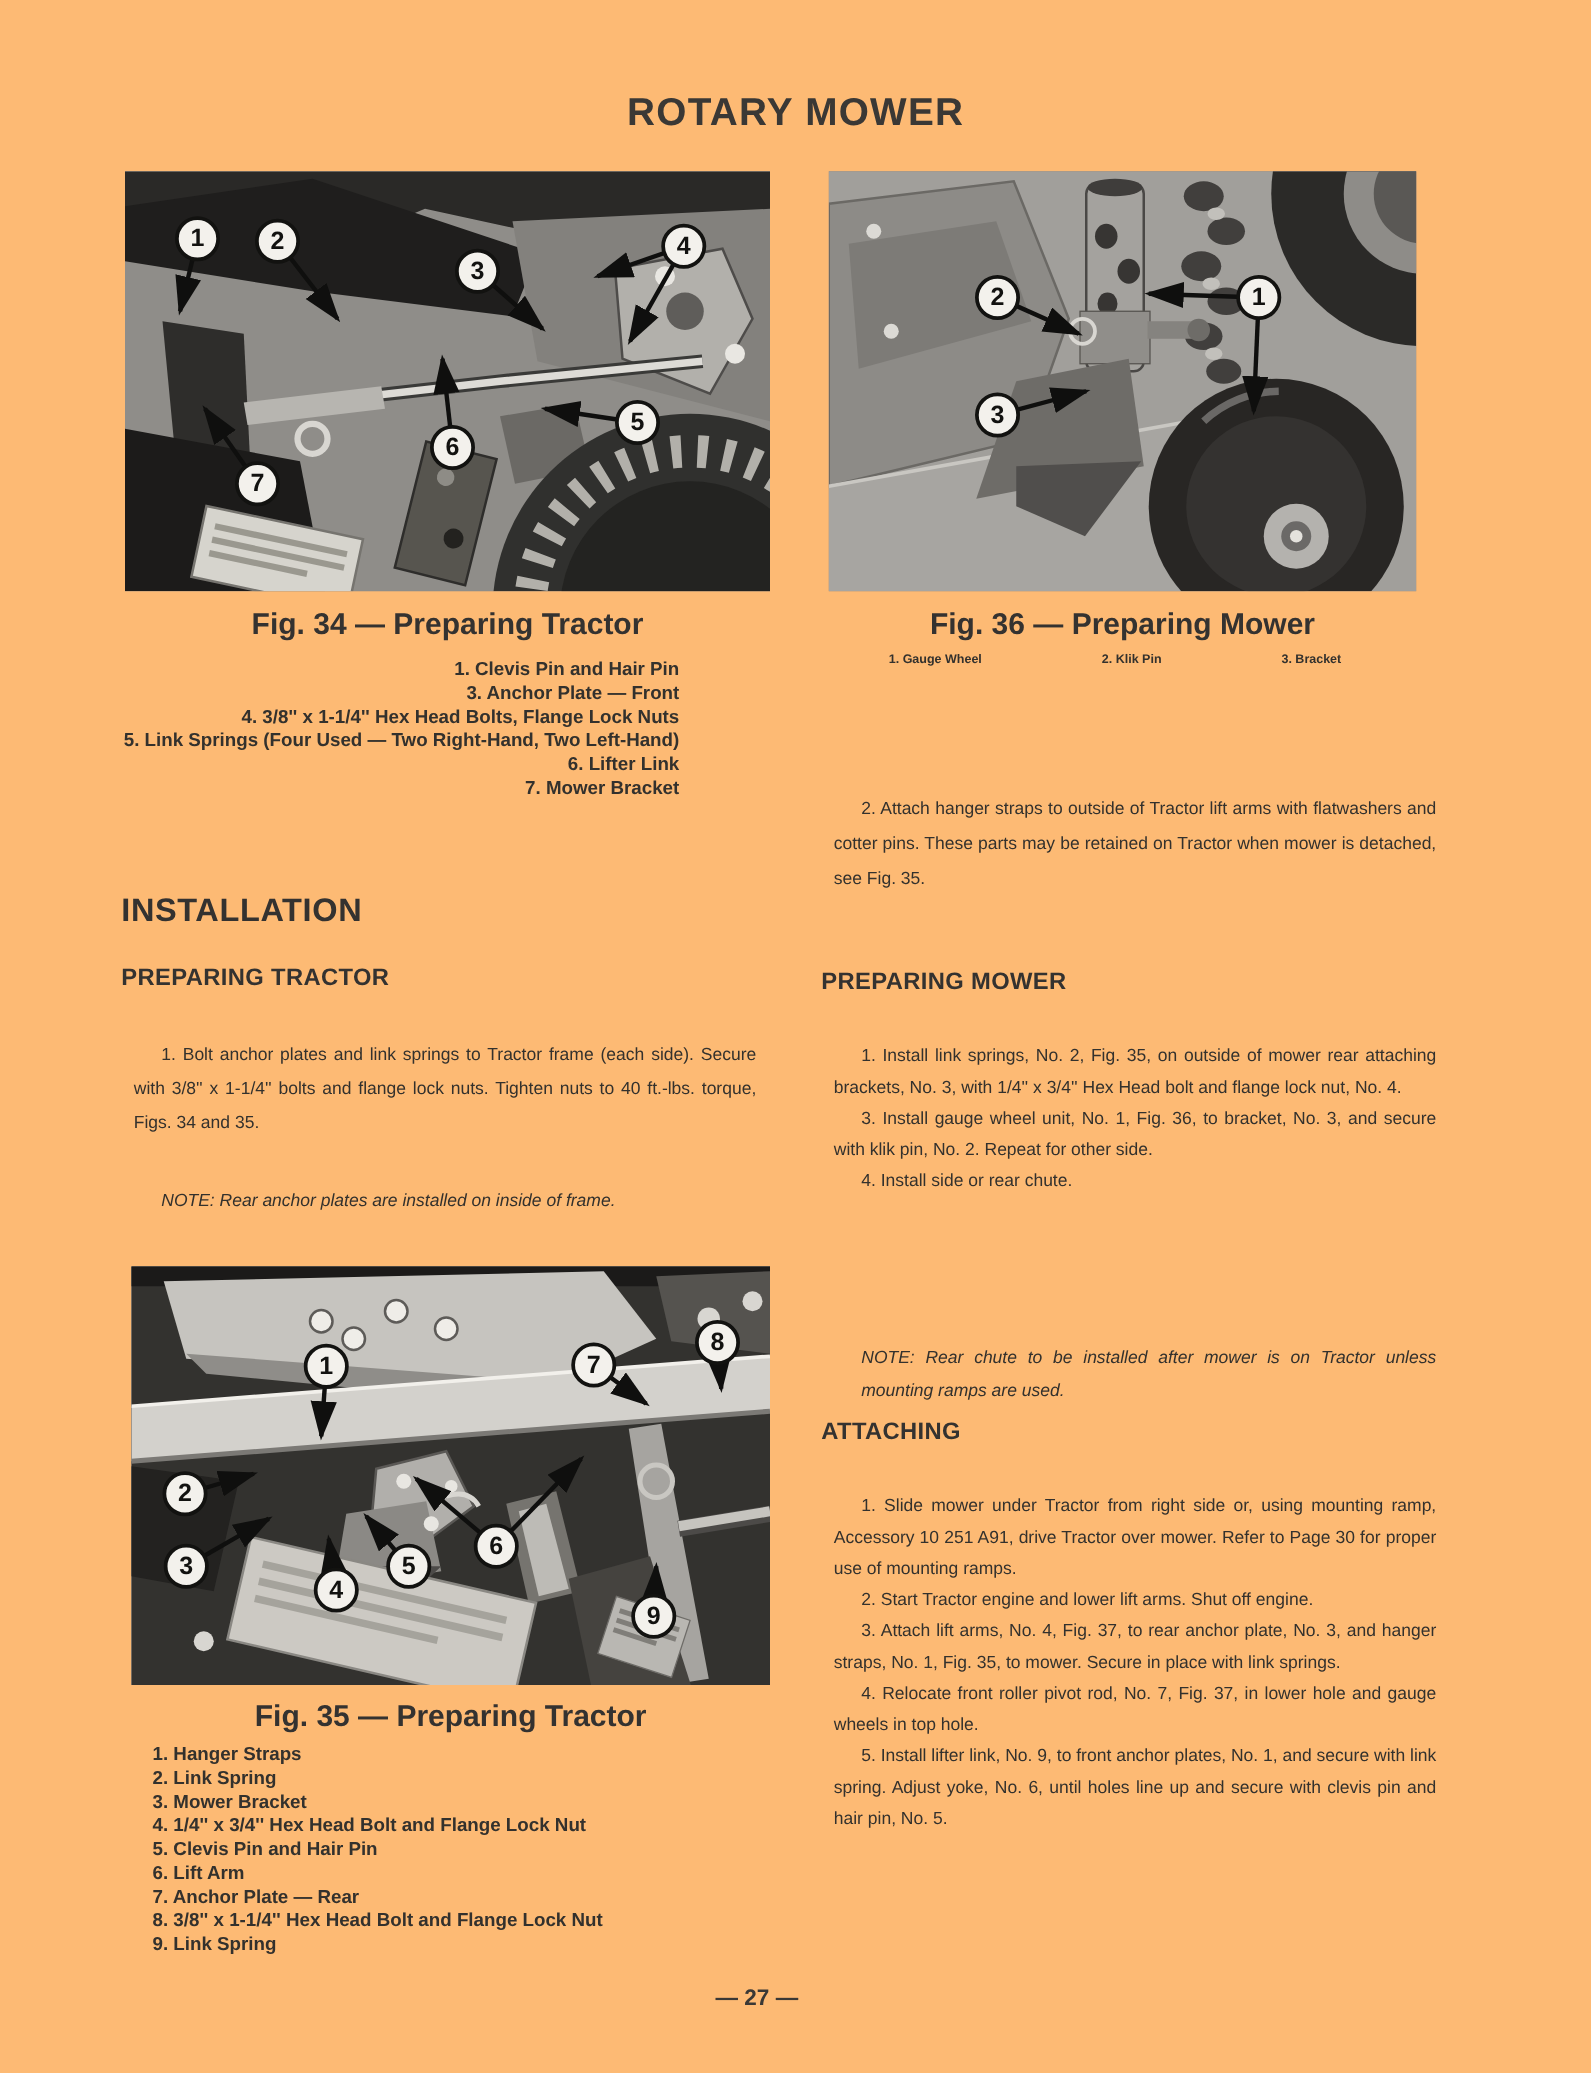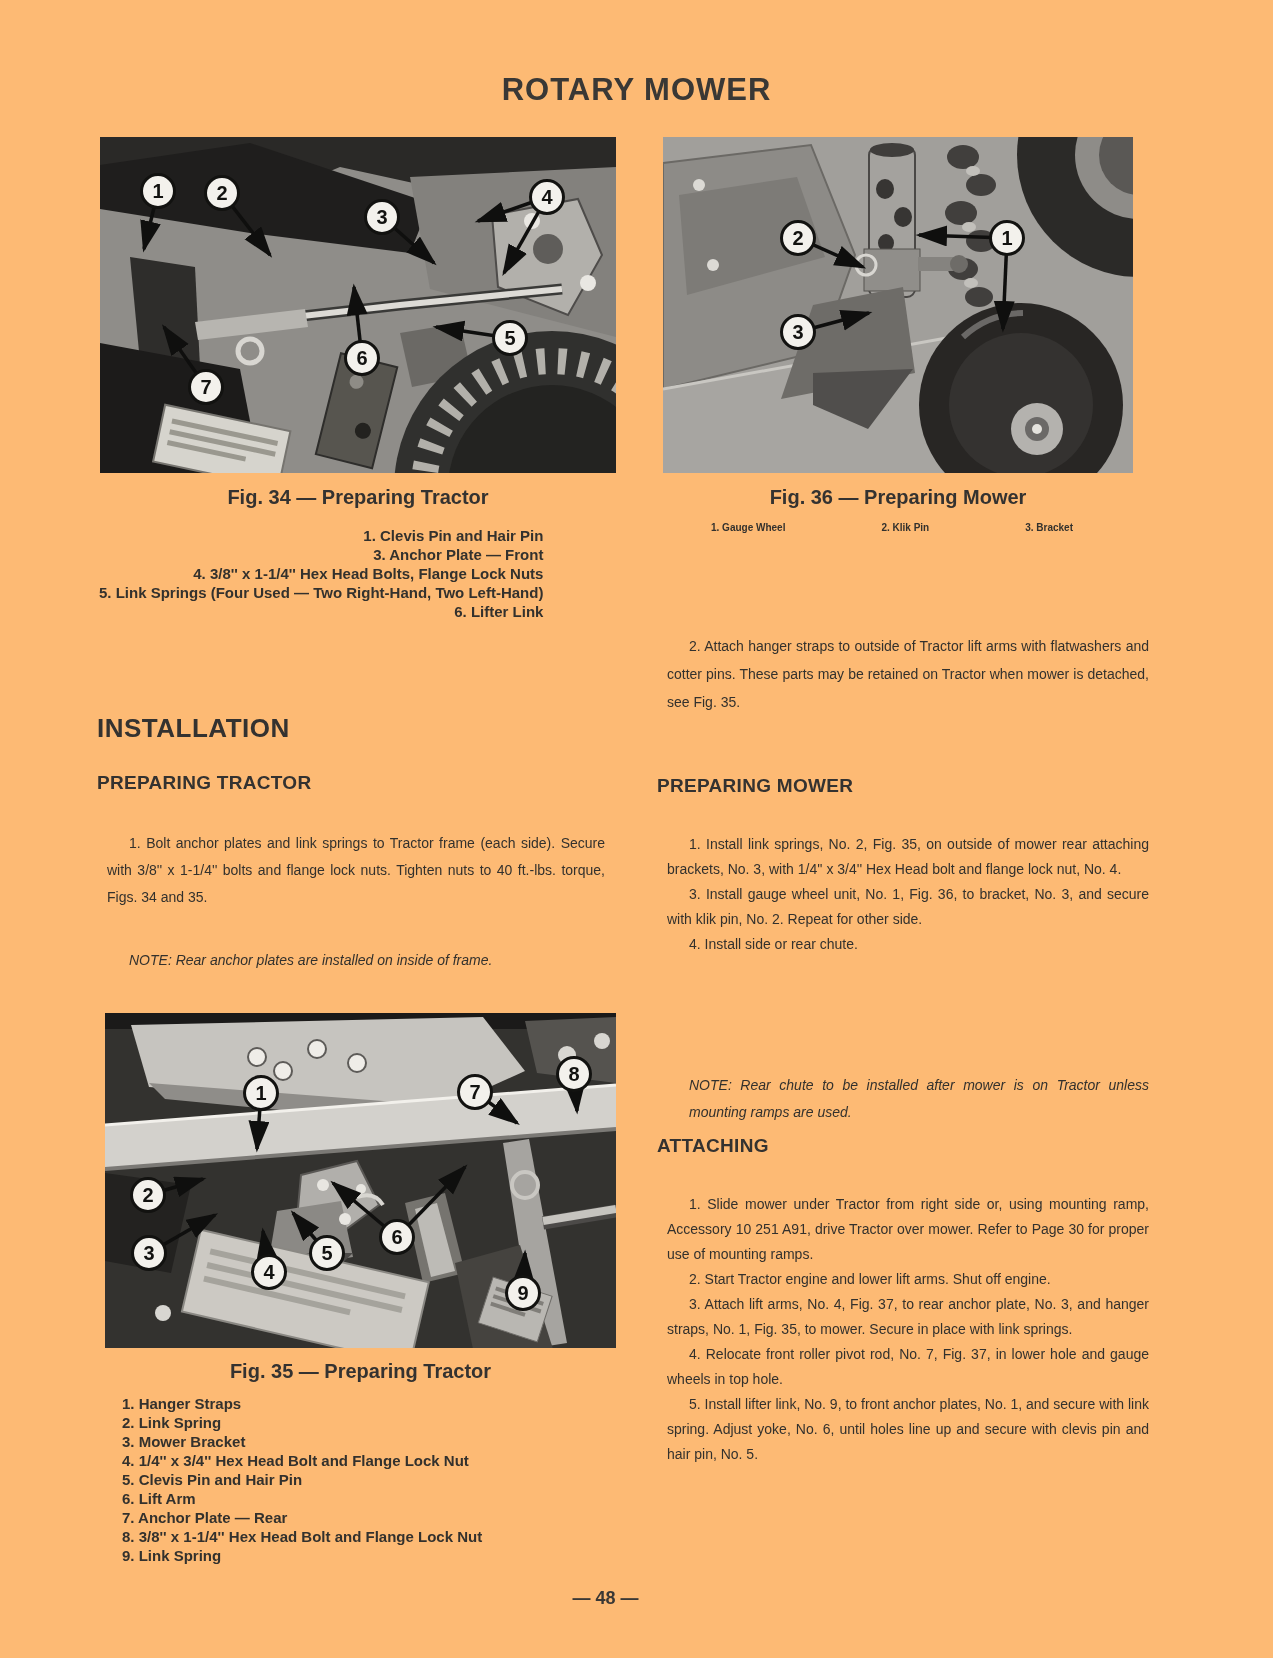--- a/index.html
+++ b/index.html
@@ -15,21 +15,21 @@
     font-size:31px;font-weight:bold;letter-spacing:1px;color:#3a3835;margin:0;
   }
   .photo{position:absolute;background:#8f8d89;overflow:hidden;}
   .photo svg{display:block;}
   .callout{
     position:absolute;width:36px;height:36px;margin-left:-18px;margin-top:-18px;
     border-radius:50%;background:#f3f1ec;border:3px solid #121210;
     box-sizing:border-box;display:flex;align-items:center;justify-content:center;
     font-size:20px;font-weight:bold;color:#121210;line-height:1;
   }
-  .caption{font-size:20px;font-weight:bold;text-align:center;color:#343230;margin:0;}
+  .caption{font-size:24px;font-weight:bold;text-align:center;color:#343230;margin:0;}
   .parts{list-style:none;margin:0;padding:0;font-weight:bold;font-size:15px;color:#33312d;}
   .parts li{line-height:19px;white-space:nowrap;}
   .parts-lh{line-height:18.5px;}
   .parts-row{display:flex;justify-content:space-between;box-sizing:border-box;
     padding-left:48px;padding-right:60px;font-weight:bold;font-size:10px;}
   .h-major{font-size:26px;font-weight:bold;letter-spacing:.5px;color:#343230;margin:0;}
   .h-sub{font-size:19px;font-weight:bold;letter-spacing:.3px;color:#343230;margin:0;}
   .body-p{font-size:14px;line-height:26px;text-align:justify;margin:10px;color:#33312d;}
   .body-p.indent{text-indent:22px;}
   .steps p{margin:0;text-indent:22px;}
@@ -98,20 +98,21 @@
     <div class="callout" style="left:262px;top:221px;">6</div>
     <div class="callout" style="left:106px;top:250px;">7</div>
   </div>
   <p class="abs caption" style="left:100px;top:486px;width:516px;">Fig. 34 — Preparing Tractor</p>
   <ul class="abs parts" style="left:99px;top:526px;text-align:right;">
     <li>1. Clevis Pin and Hair Pin</li>
     <li>3. Anchor Plate — Front</li>
     <li>4. 3/8'' x 1-1/4'' Hex Head Bolts, Flange Lock Nuts</li>
     <li>5. Link Springs (Four Used — Two Right-Hand, Two Left-Hand)</li>
     <li>6. Lifter Link</li>
+    <li>7. Mower Bracket</li>
   </ul>
 
   <h2 class="abs h-major" style="left:97px;top:713px;">INSTALLATION</h2>
   <h3 class="abs h-sub" style="left:97px;top:772px;">PREPARING TRACTOR</h3>
   <p class="abs body-p indent" style="left:97px;top:820px;width:498px;line-height:27px;">1. Bolt anchor plates and link springs to Tractor frame (each side). Secure with 3/8'' x 1-1/4'' bolts and flange lock nuts. Tighten nuts to 40 ft.-lbs. torque, Figs. 34 and 35.</p>
   <p class="abs body-p note" style="left:119px;top:936px;width:460px;line-height:28px;font-style:italic;">NOTE: Rear anchor plates are installed on inside of frame.</p>
 
   <div class="photo" style="left:105px;top:1013px;width:511px;height:335px;">
     <svg viewBox="0 0 511 335" width="511" height="335">
       <defs>
@@ -277,15 +278,15 @@
 
   <h3 class="abs h-sub" style="left:657px;top:1135px;">ATTACHING</h3>
   <div class="abs body-p steps" style="left:657px;top:1182px;width:482px;line-height:25px;">
     <p>1. Slide mower under Tractor from right side or, using mounting ramp, Accessory 10 251 A91, drive Tractor over mower. Refer to Page 30 for proper use of mounting ramps.</p>
     <p>2. Start Tractor engine and lower lift arms. Shut off engine.</p>
     <p>3. Attach lift arms, No. 4, Fig. 37, to rear anchor plate, No. 3, and hanger straps, No. 1, Fig. 35, to mower. Secure in place with link springs.</p>
     <p>4. Relocate front roller pivot rod, No. 7, Fig. 37, in lower hole and gauge wheels in top hole.</p>
     <p>5. Install lifter link, No. 9, to front anchor plates, No. 1, and secure with link spring. Adjust yoke, No. 6, until holes line up and secure with clevis pin and hair pin, No. 5.</p>
   </div>
 
-  <div class="abs footer">— 48 —</div>
+  <div class="abs footer">— 27 —</div>
 
 </div>
 
 </body></html>

